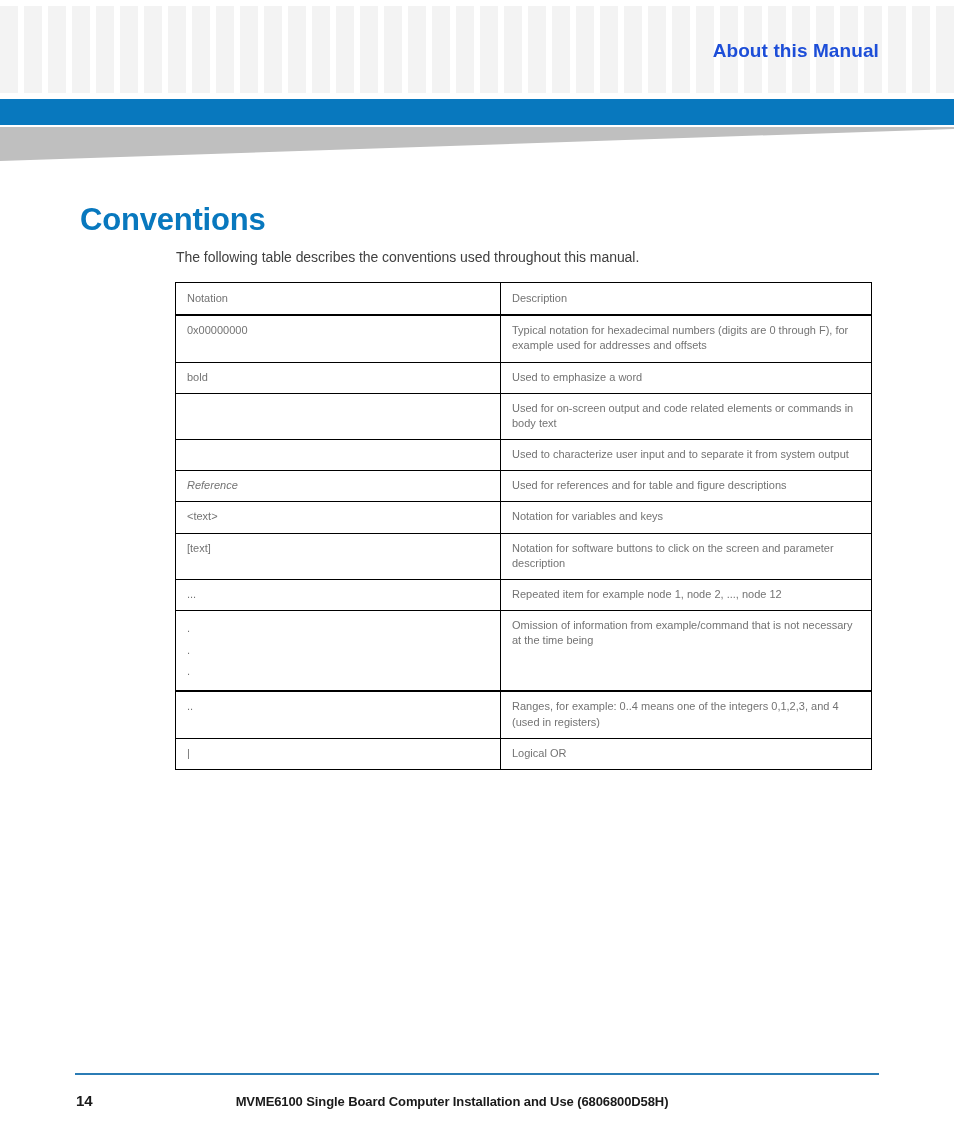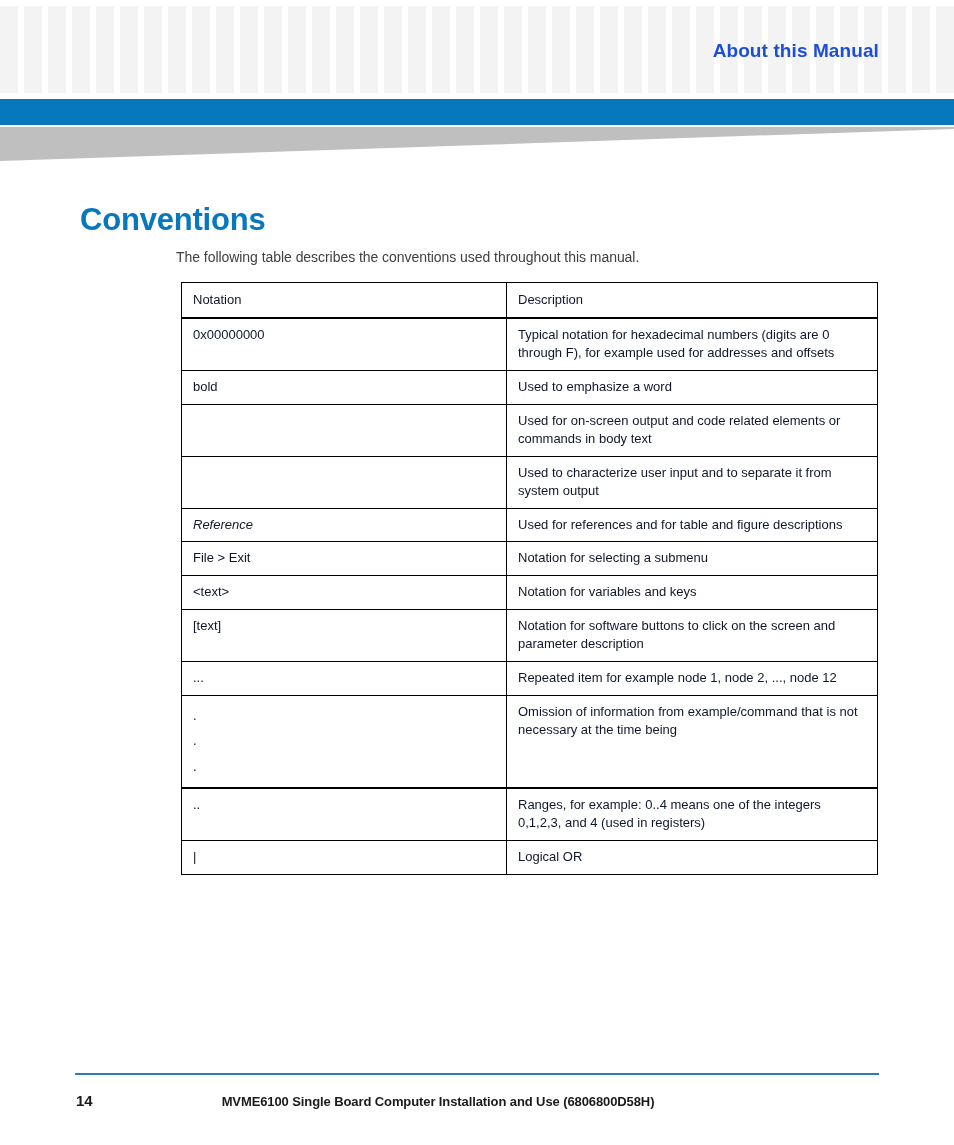--- a/index.html
+++ b/index.html
@@ -97,27 +97,27 @@
     left: 176px;
     top: 74px;
     font-size: 14px;
     color: #404040;
     letter-spacing: -0.05px;
   }
 
   
   .conventions-table {
     position: absolute;
-    left: 181px;
+    left: 175px;
     top: 121px;
     width: 696px;
     border-collapse: collapse;
     table-layout: fixed;
-    font-size: 13px;
-    color: #0f172a;
+    font-size: 11px;
+    color: #737373;
   }
   .conventions-table col.col-notation { width: 325px; }
   .conventions-table col.col-description { width: 371px; }
 
   .conventions-table th,
   .conventions-table td {
     border: 1px solid #000000;
     padding: 7px 10px 8px 11px;
     text-align: left;
     vertical-align: top;
@@ -163,21 +163,21 @@
   .footer-page-number {
     position: absolute;
     left: 76px;
     top: 27px;
     font-size: 15px;
     font-weight: bold;
     color: #1a1a1a;
   }
   .footer-doc-title {
     position: absolute;
-    left: 0;
+    left: 14px;
     top: 29px;
     width: 876px;
     text-align: center;
     font-size: 13px;
     font-weight: bold;
     color: #1a1a1a;
     letter-spacing: -0.1px;
   }
 </style>
 </head>
@@ -228,24 +228,20 @@
       </tr>
       <tr>
         <td class="mono-cell cell-empty"></td>
         <td>Used to characterize user input and to separate it from system output</td>
       </tr>
       <tr>
         <td class="italic-cell">Reference</td>
         <td>Used for references and for table and figure descriptions</td>
       </tr>
       <tr>
-        <td>File &gt; Exit</td>
-        <td>Notation for selecting a submenu</td>
-      </tr>
-      <tr>
         <td>&lt;text&gt;</td>
         <td>Notation for  variables and keys</td>
       </tr>
       <tr>
         <td>[text]</td>
         <td>Notation for software buttons to click on the screen and parameter description</td>
       </tr>
       <tr>
         <td>...</td>
         <td>Repeated item for example node 1, node 2, ..., node 12</td>

